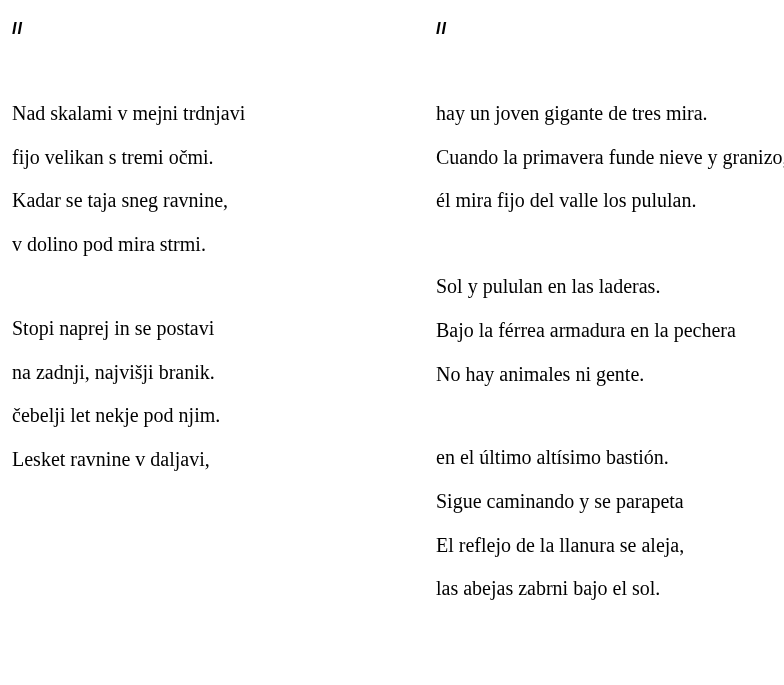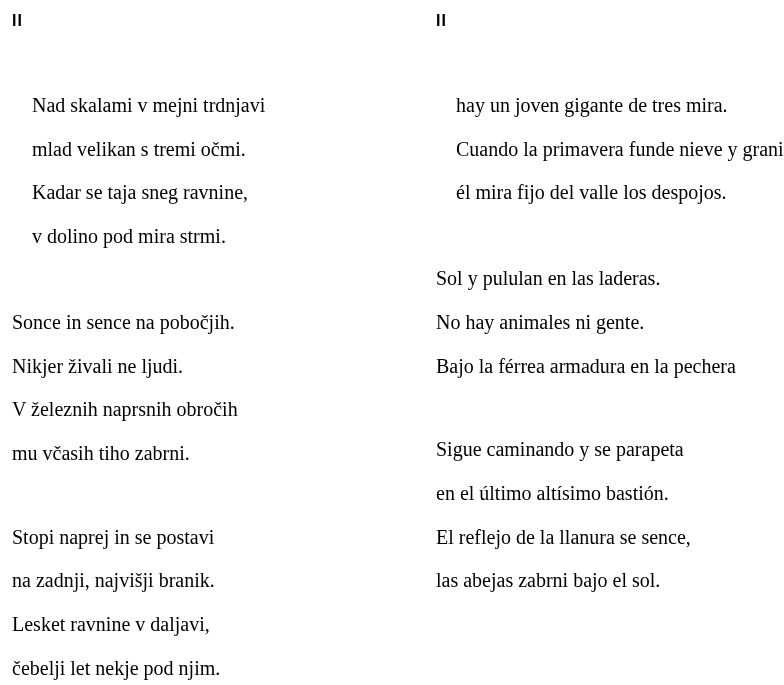--- a/index.html
+++ b/index.html
@@ -16,30 +16,31 @@
     color: #000000;
     font-family: "Liberation Serif", "DejaVu Serif", serif;
   }
   .column {
     position: absolute;
     top: 0;
   }
   .column-left  { left: 12px;  width: 412px; }
   .column-right { left: 436px; width: 348px; }
   .heading {
-    padding-top: 11px;
+    padding-top: 19px;
     font-family: "Liberation Sans", "DejaVu Sans", sans-serif;
     font-weight: bold;
     font-size: 16px;
     line-height: 19px;
     letter-spacing: 1px;
     color: #000000;
+    font-style: italic;
   }
   .stanza { margin: 0; padding: 0; }
-  .stanza-1 { margin-top: 54px; margin-left: 20px; }
+  .stanza-1 { margin-top: 54px; }
   .stanza-2 { margin-top: 42px; }
   .stanza-3 { margin-top: 40px; }
   .line {
     margin: 0;
     padding: 0;
     font-size: 20px;
     line-height: 43.7px;
     white-space: nowrap;
     color: #000000;
   }
@@ -47,56 +48,50 @@
 </head>
 <body>
 
 <div class="page">
 
   <div class="column column-left">
     <div class="heading">II</div>
 
     <div class="stanza stanza-1">
       <p class="line">Nad skalami v mejni trdnjavi</p>
-      <p class="line">mlad velikan s tremi očmi.</p>
+      <p class="line">fijo velikan s tremi očmi.</p>
       <p class="line">Kadar se taja sneg ravnine,</p>
       <p class="line">v dolino pod mira strmi.</p>
     </div>
 
-    <div class="stanza stanza-2">
-      <p class="line">Sonce in sence na pobočjih.</p>
-      <p class="line">Nikjer živali ne ljudi.</p>
-      <p class="line">V železnih naprsnih obročih</p>
-      <p class="line">mu včasih tiho zabrni.</p>
-    </div>
 
     <div class="stanza stanza-3">
       <p class="line">Stopi naprej in se postavi</p>
       <p class="line">na zadnji, najvišji branik.</p>
+      <p class="line">čebelji let nekje pod njim.</p>
       <p class="line">Lesket ravnine v daljavi,</p>
-      <p class="line">čebelji let nekje pod njim.</p>
     </div>
   </div>
 
   <div class="column column-right">
     <div class="heading">II</div>
 
     <div class="stanza stanza-1">
       <p class="line">hay un joven gigante de tres mira.</p>
       <p class="line">Cuando la primavera funde nieve y granizo,</p>
-      <p class="line">él mira fijo del valle los despojos.</p>
+      <p class="line">él mira fijo del valle los pululan.</p>
     </div>
 
     <div class="stanza stanza-2">
       <p class="line">Sol y pululan en las laderas.</p>
+      <p class="line">Bajo la férrea armadura en la pechera</p>
       <p class="line">No hay animales ni gente.</p>
-      <p class="line">Bajo la férrea armadura en la pechera</p>
     </div>
 
     <div class="stanza stanza-3">
+      <p class="line">en el último altísimo bastión.</p>
       <p class="line">Sigue caminando y se parapeta</p>
-      <p class="line">en el último altísimo bastión.</p>
-      <p class="line">El reflejo de la llanura se sence,</p>
+      <p class="line">El reflejo de la llanura se aleja,</p>
       <p class="line">las abejas zabrni bajo el sol.</p>
     </div>
   </div>
 
 </div>
 
 </body></html>

